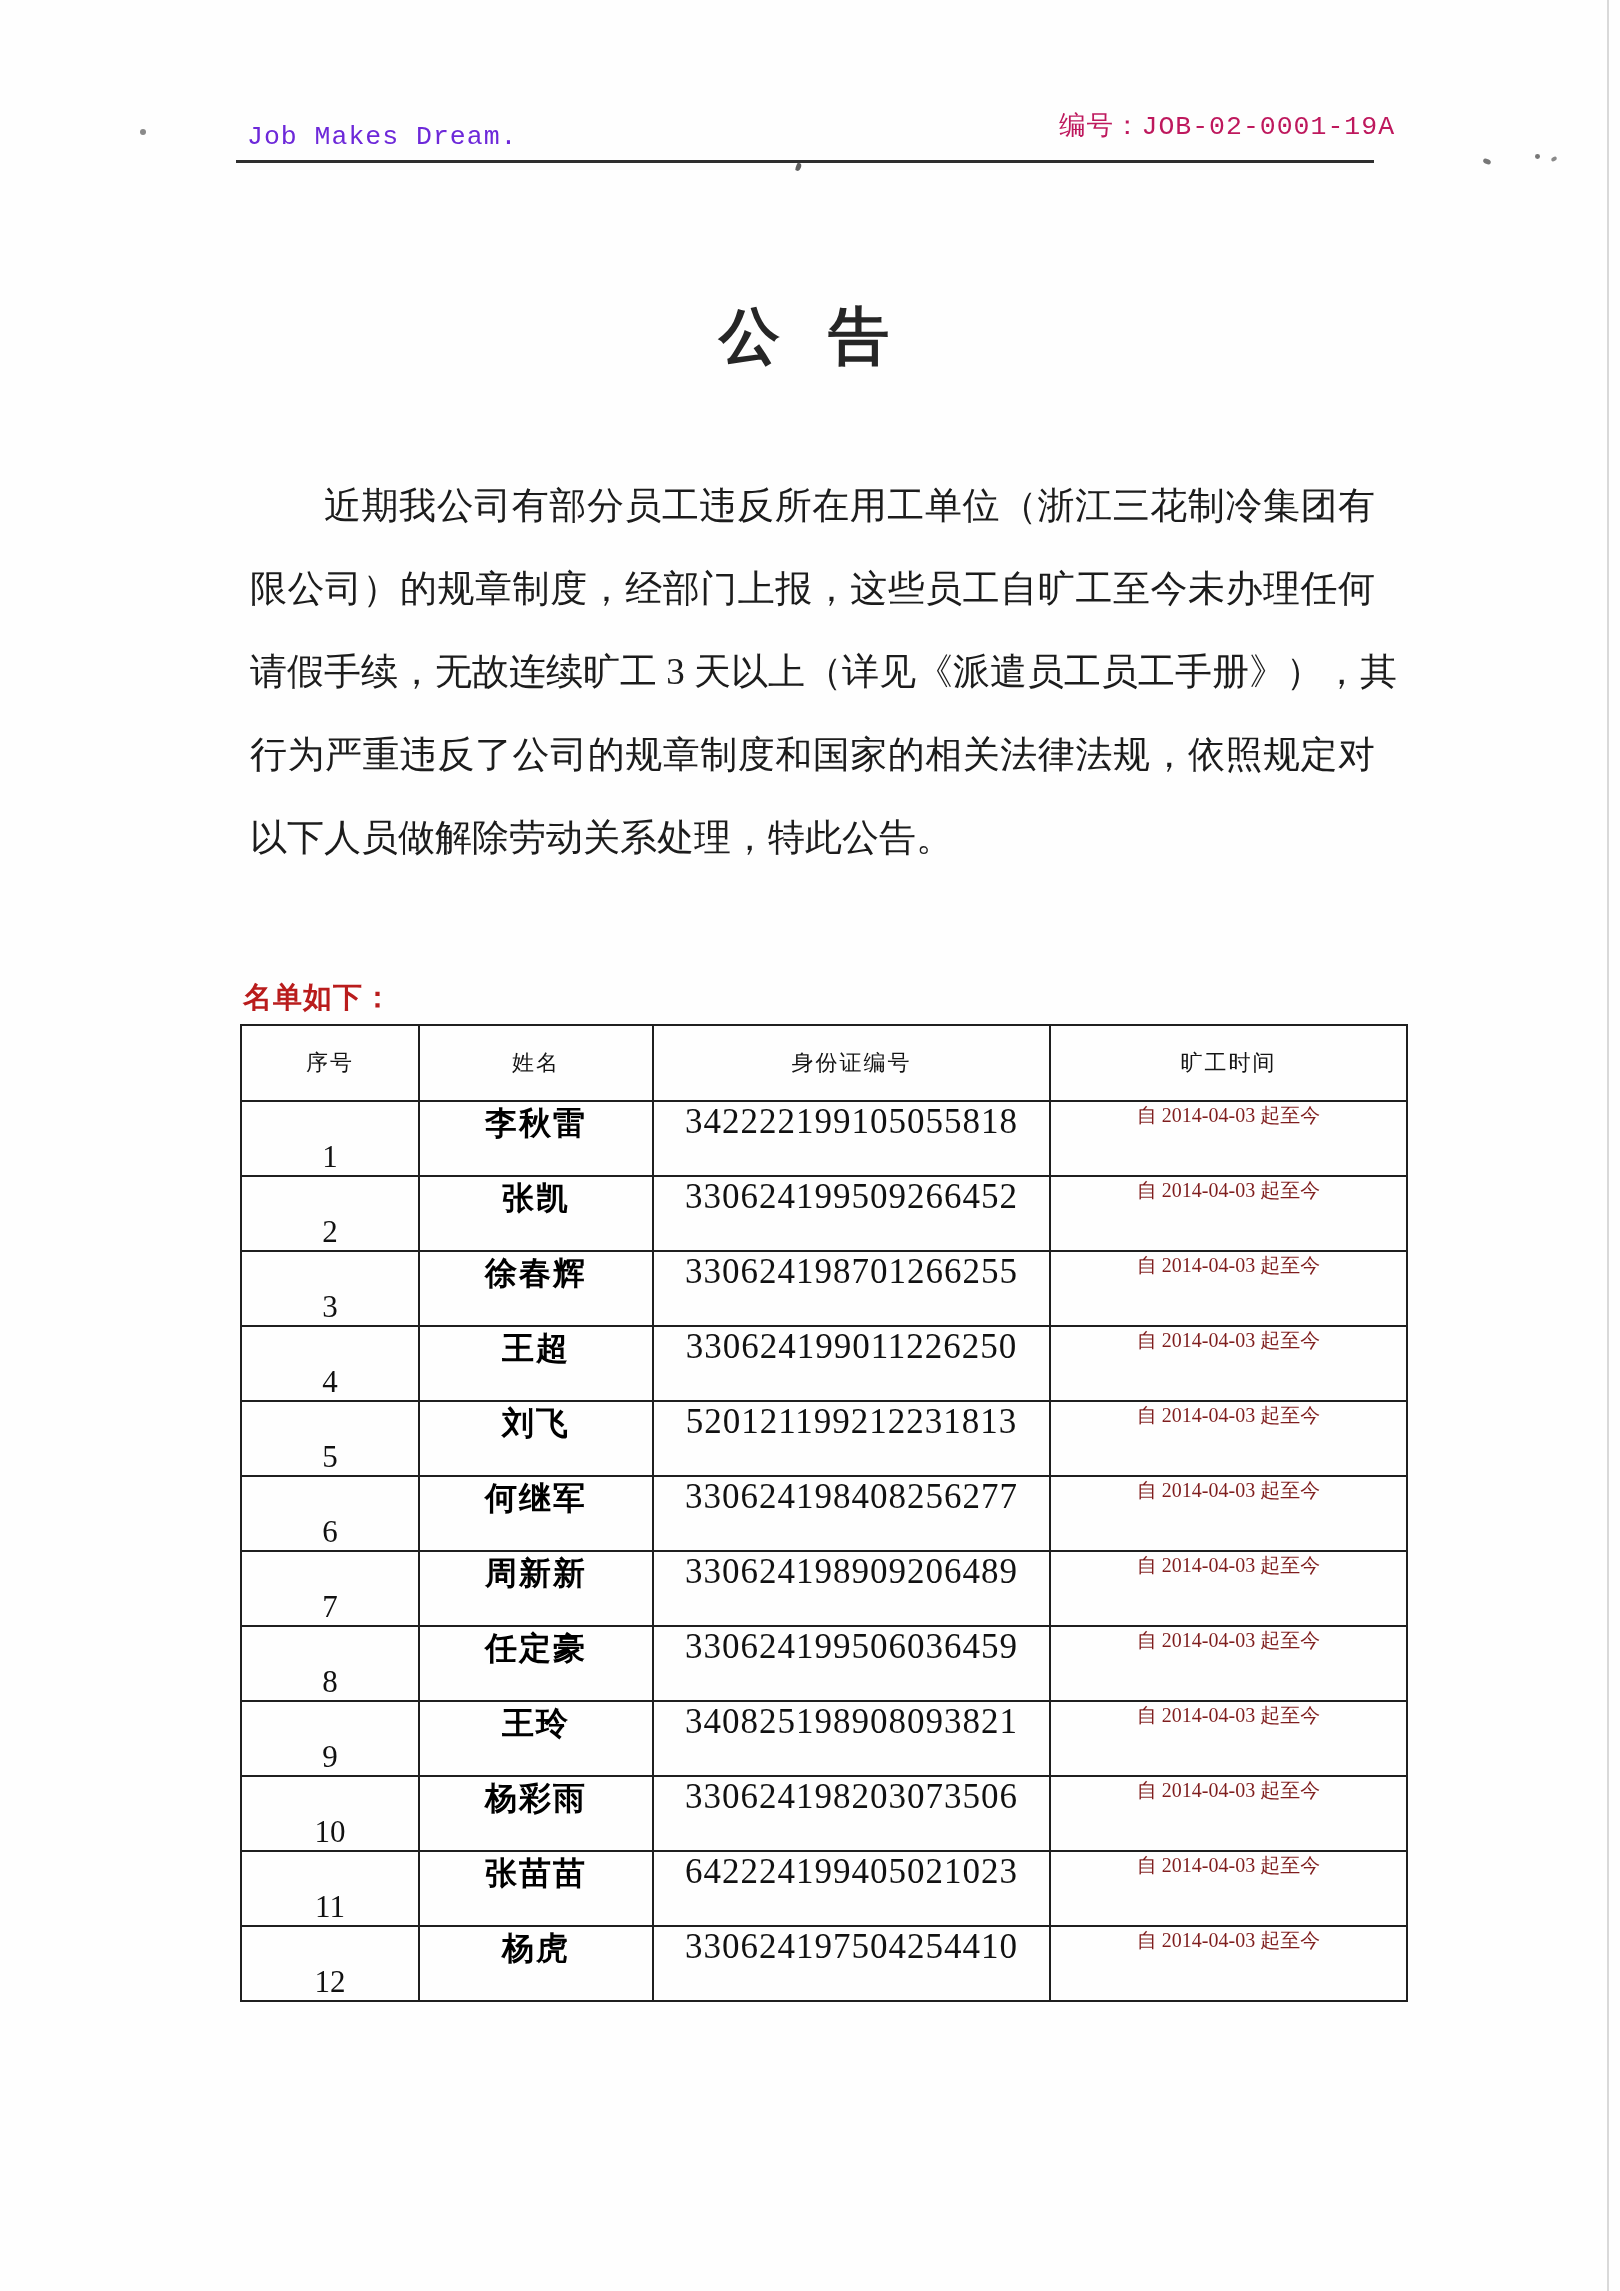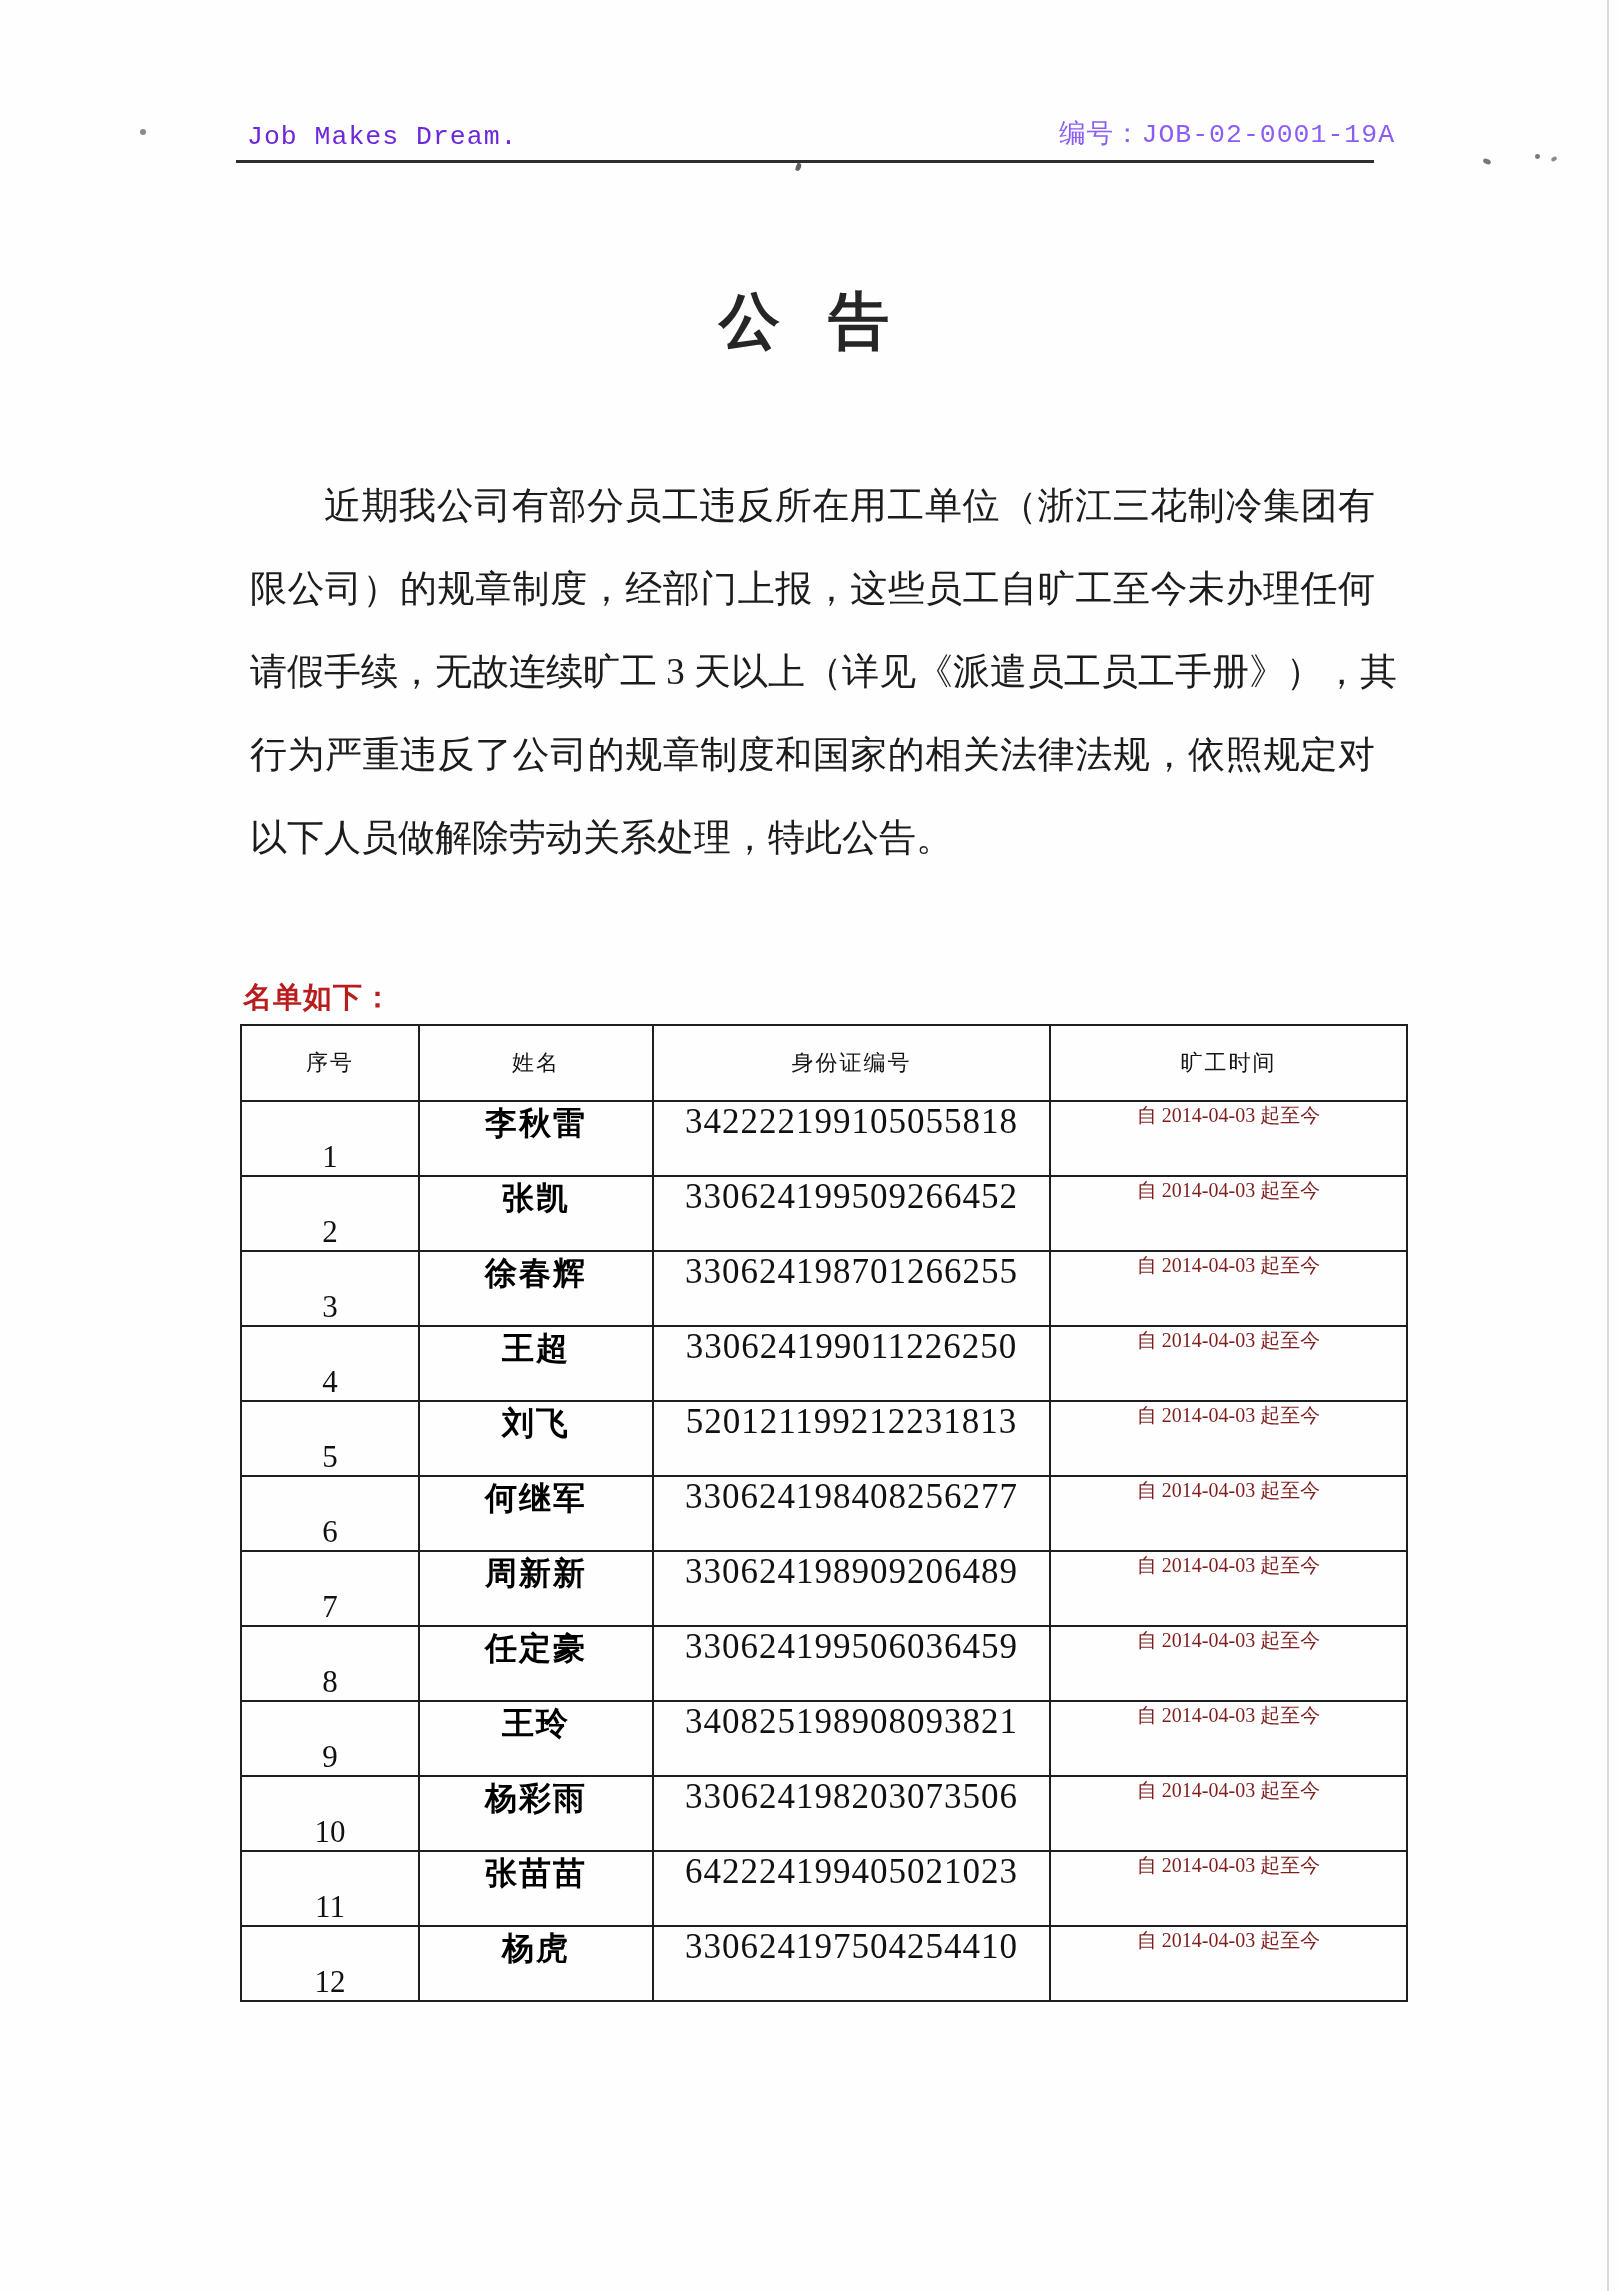--- a/index.html
+++ b/index.html
@@ -17,38 +17,38 @@
   .scan-edge{position:absolute;left:1607px;top:0;width:2px;height:100%;background:#d9d9d9;}
 
   
   .brand{
     position:absolute;left:247px;top:122px;
     font-family:"Liberation Mono","DejaVu Sans Mono",monospace;
     font-size:26.5px;line-height:1.2;color:#6d28d9;letter-spacing:1px;
     white-space:nowrap;
   }
   .doc-no{
-    position:absolute;left:1059px;top:120px;
+    position:absolute;left:1059px;top:112px;
     font-family:"Liberation Mono","DejaVu Sans Mono",monospace;
-    font-size:26.5px;line-height:1.2;color:#8b5cf6;letter-spacing:1px;
+    font-size:26.5px;line-height:1.2;color:#be185d;letter-spacing:1px;
     white-space:nowrap;
   }
   .header-rule{position:absolute;left:236px;top:160px;width:1138px;height:2.9px;background:#2e2e2e;}
 
   
   .speck{position:absolute;background:#8a8a8a;border-radius:50%;}
   .speck.s1{left:140px;top:129px;width:5.9px;height:5.9px;}
   .speck.s2{left:1483px;top:159px;width:7.8px;height:4.9px;transform:rotate(25deg);background:#777;}
   .speck.s3{left:1535px;top:154px;width:4.9px;height:4.9px;background:#777;}
   .speck.s4{left:1551px;top:157px;width:5.9px;height:3.9px;transform:rotate(-30deg);background:#8a8a8a;}
   .speck.s5{left:796px;top:163px;width:4.9px;height:7.8px;transform:rotate(20deg);background:#5f5f5f;border-radius:40% 60% 60% 40%;}
 
   
   .title{
-    position:absolute;left:236px;top:288px;width:1138px;
+    position:absolute;left:236px;top:303px;width:1138px;
     text-align:center;
     font-size:61px;font-weight:bold;line-height:1.1;
     word-spacing:29px;letter-spacing:2px;
     color:#262626;
     margin:0;
   }
 
   
   .body-text{
     position:absolute;left:250px;top:464px;width:1125px;

